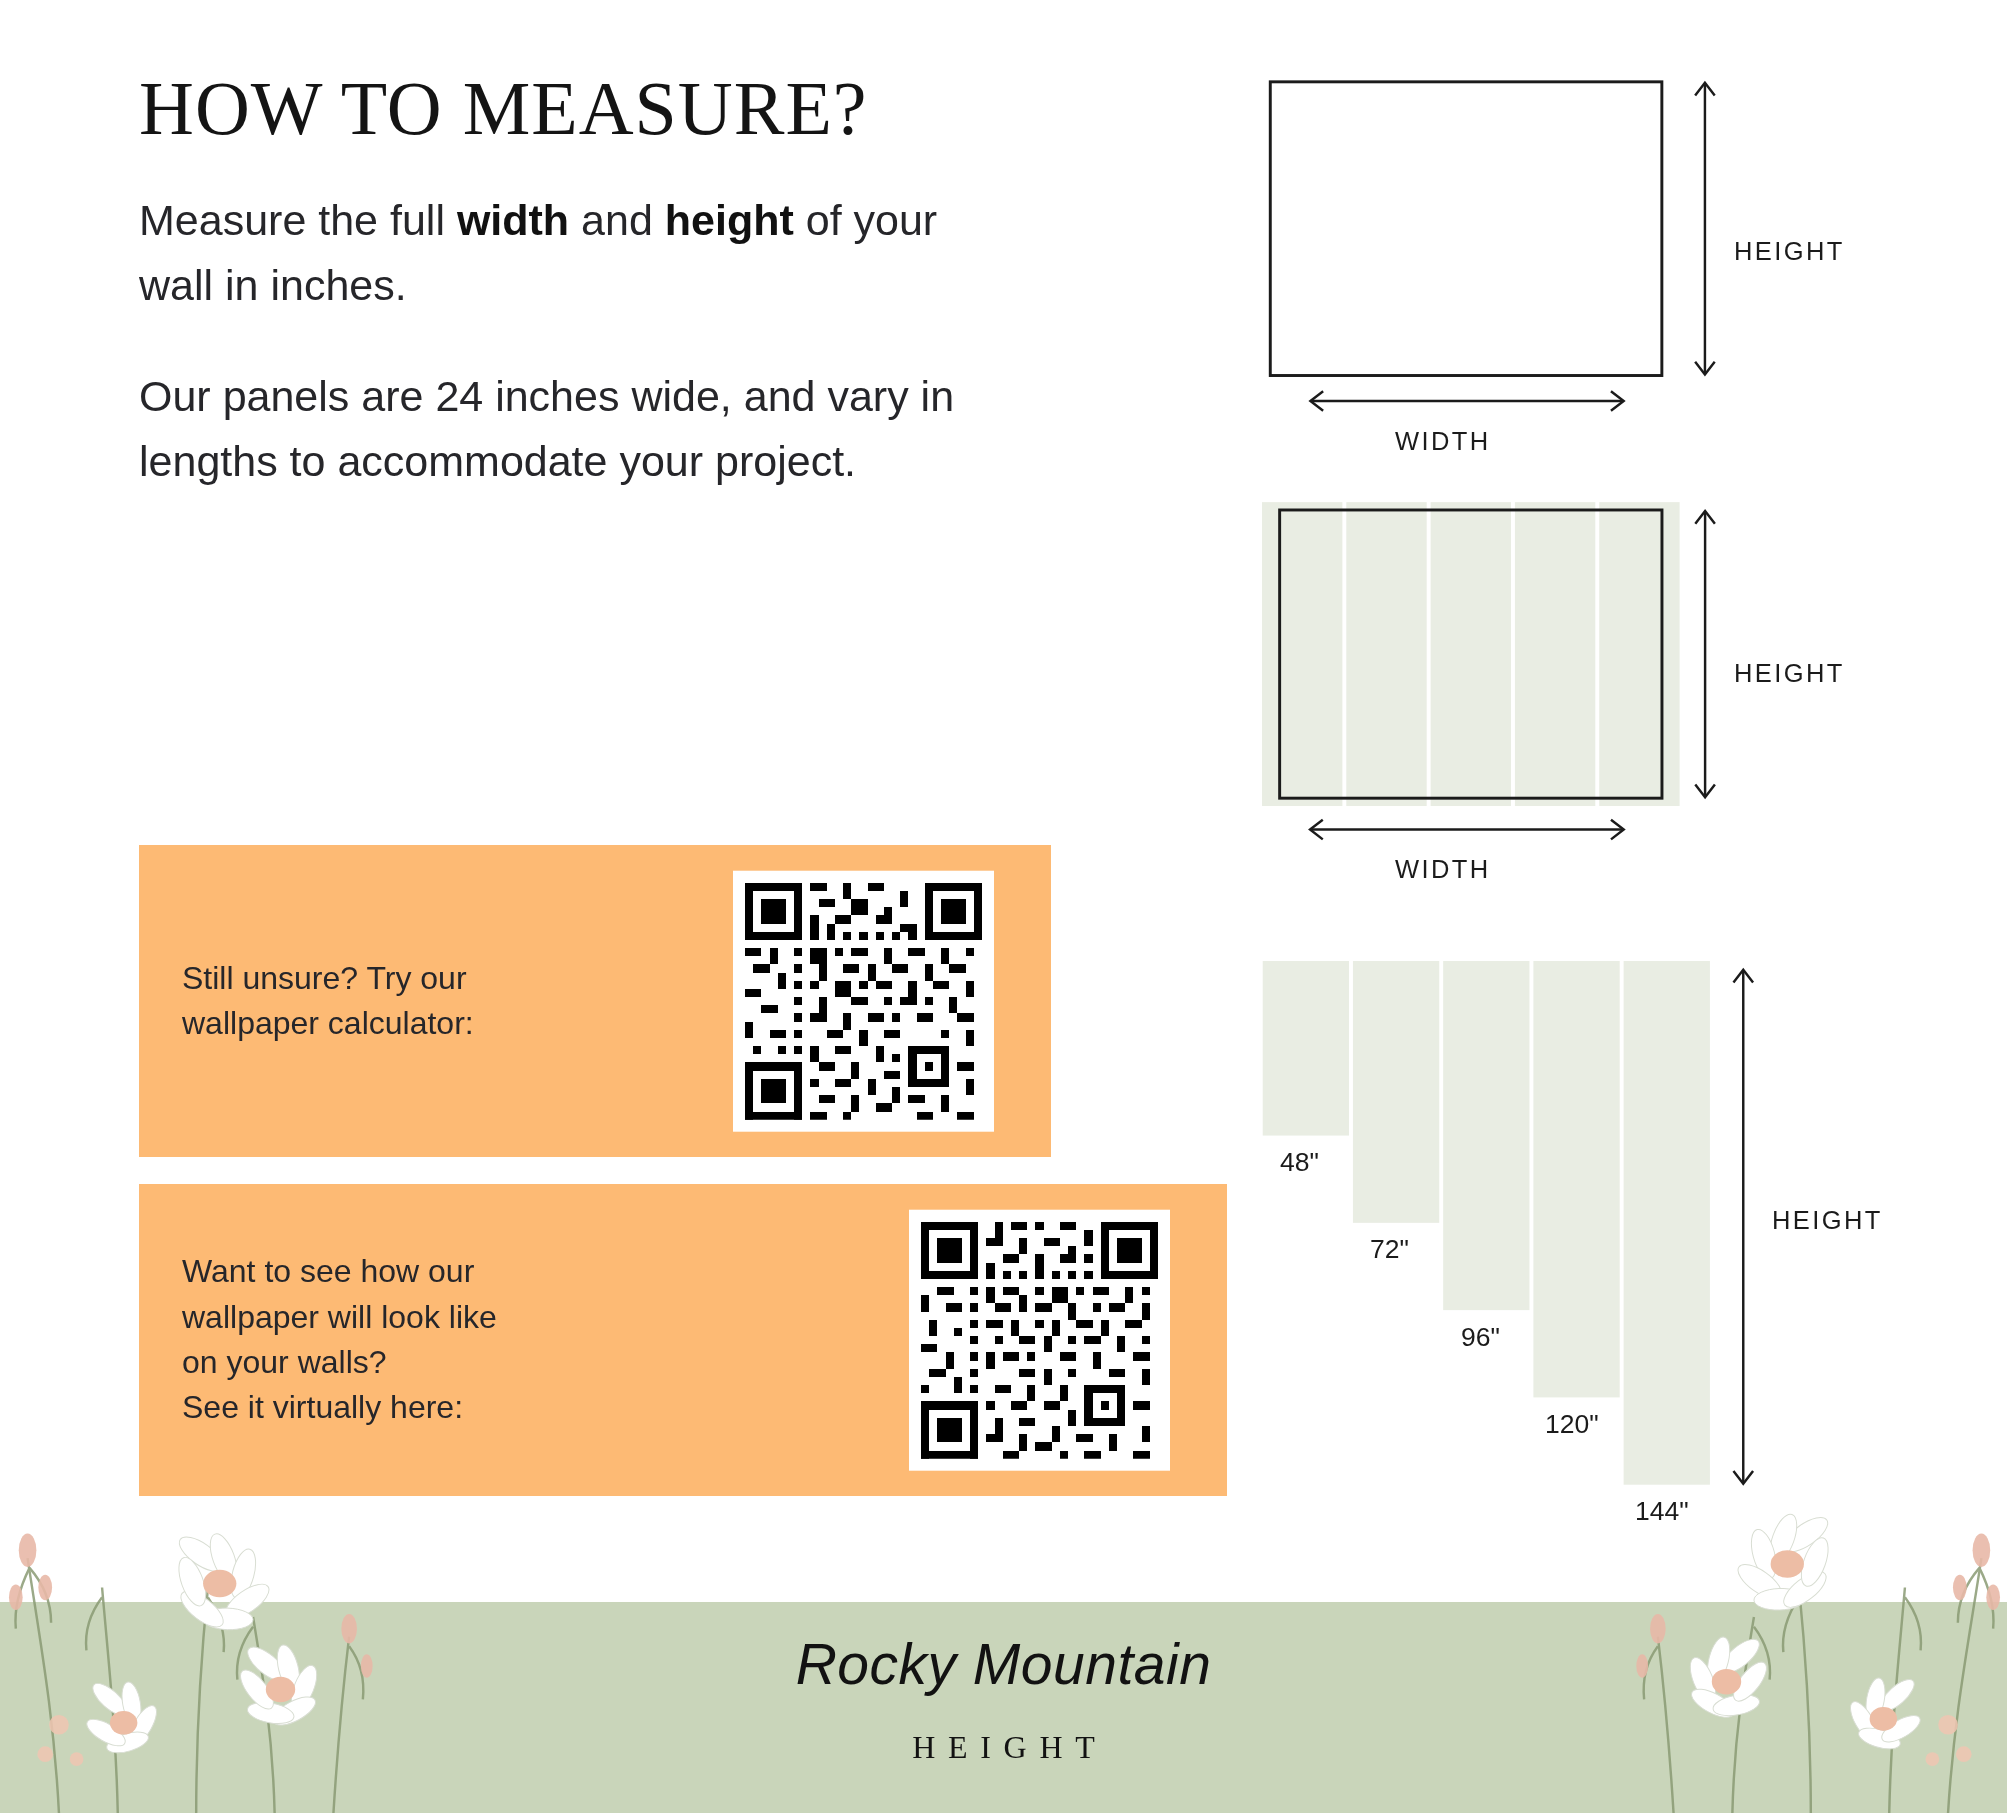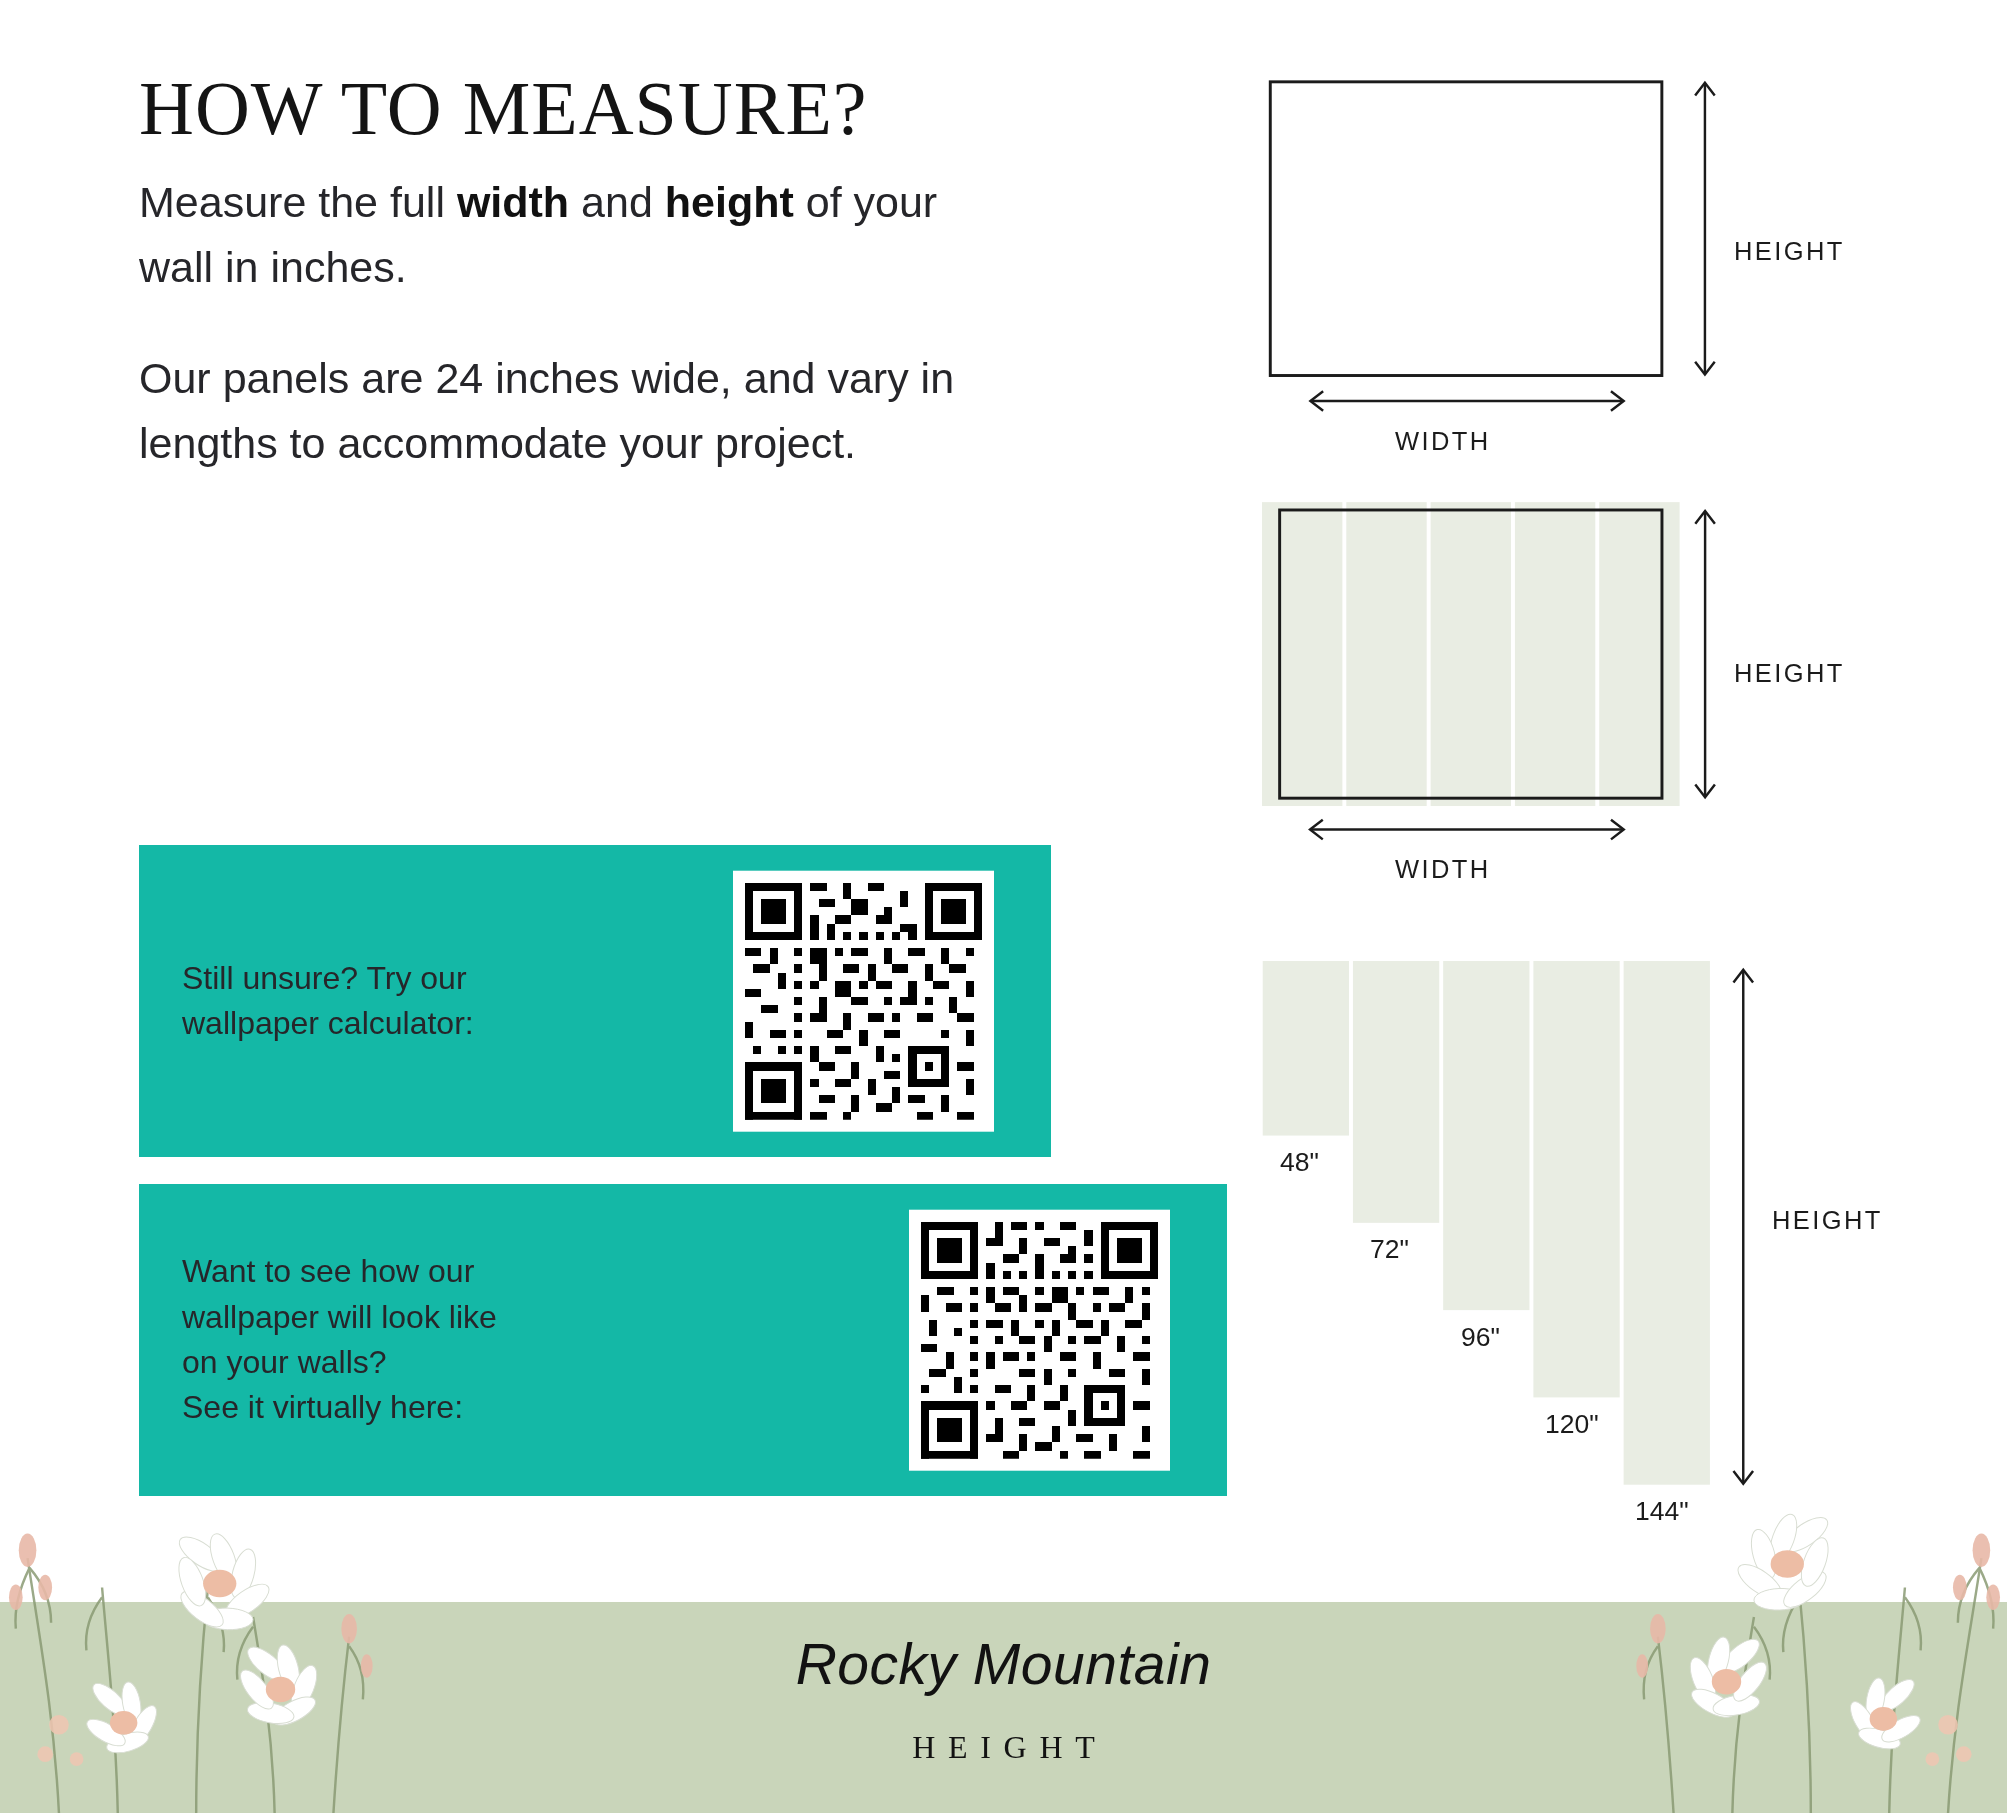--- a/index.html
+++ b/index.html
@@ -22,38 +22,38 @@
     left: 139px;
     top: 69px;
     width: 912px;
   }
   .page-title {
     font-family: "Liberation Serif", serif;
     font-size: 76px;
     letter-spacing: 1px;
     font-weight: 400;
     color: #141414;
-    margin: 0 0 21px 0;
+    margin: 0 0 39px 0;
     line-height: 1.05;
   }
   .para {
     font-size: 43px;
     line-height: 1.52;
     color: #26262a;
     margin: 0 0 45px 0;
     max-width: 882px;
     font-weight: 400;
   }
   .para b { font-weight: 700; color: #111; }
 
   
   .qr-panel {
     position: absolute;
     left: 139px;
-    background: #14b8a6;
+    background: #fdba74;
     display: flex;
     align-items: center;
   }
   #qr-panel-1 { top: 845px; width: 912px; height: 312px; }
   #qr-panel-2 { top: 1184px; width: 1088px; height: 312px; }
 
   .qr-text {
     font-size: 32px;
     line-height: 1.42;
     color: #26262a;

